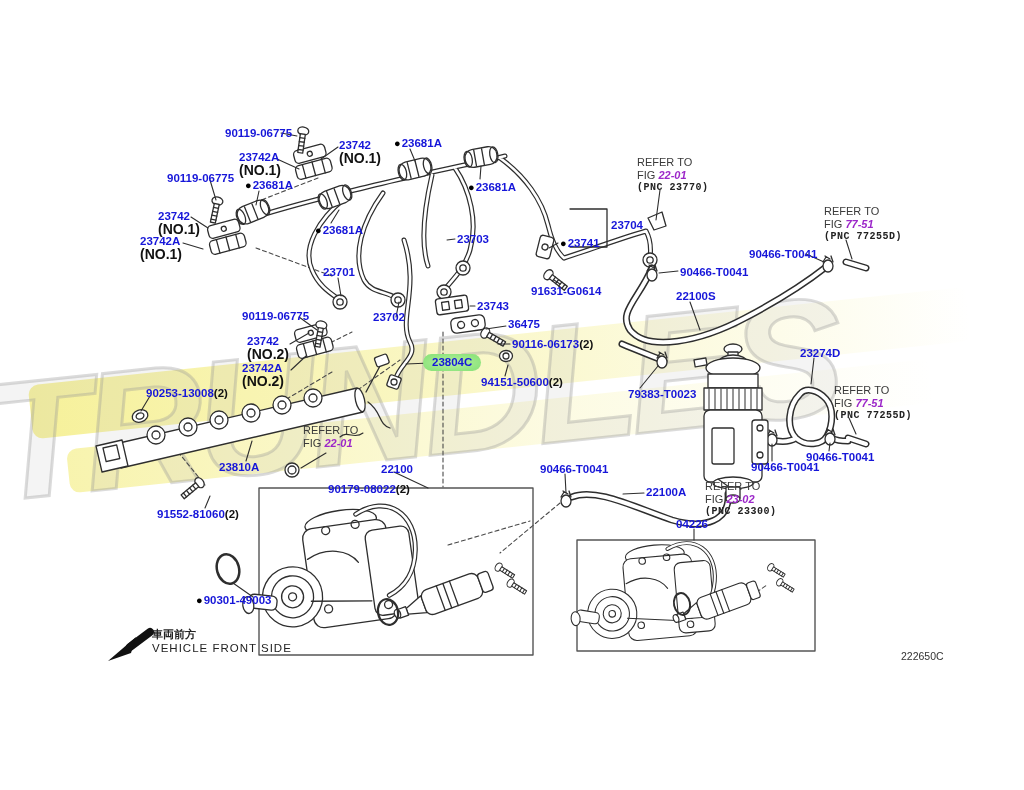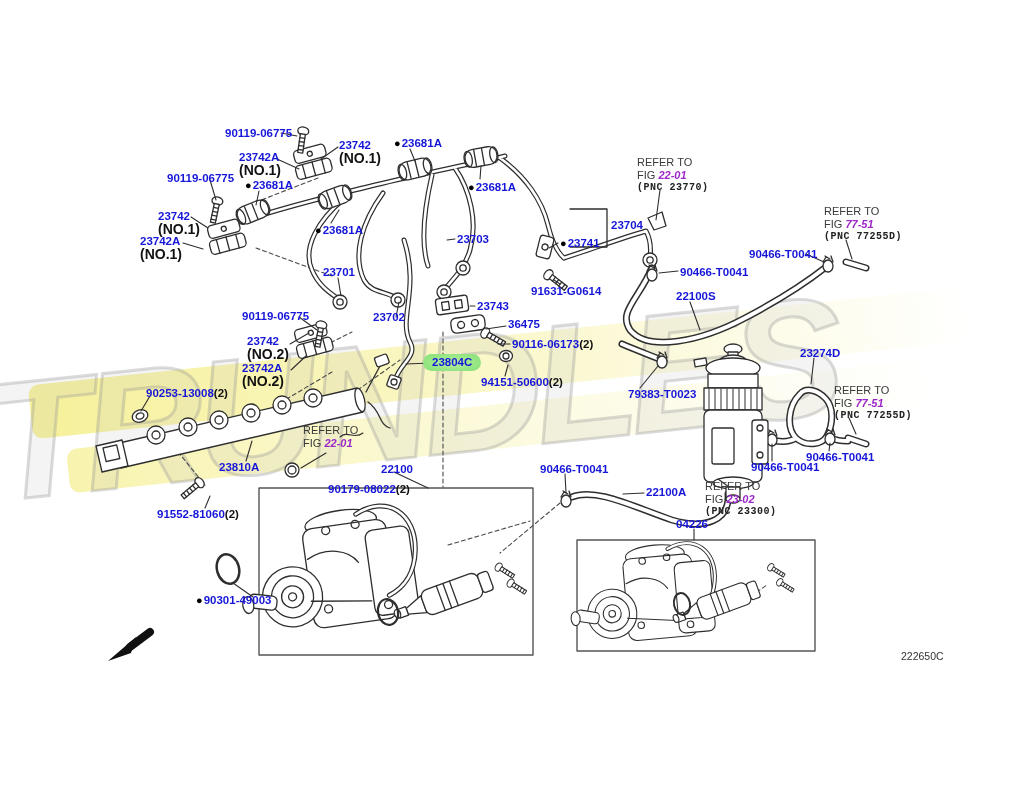--- a/index.html
+++ b/index.html
@@ -297,20 +297,24 @@
       <path d="M340,437 C348,430 354,440 363,433"></path>
     </g>
 
     <g>
       <line x1="150" y1="632" x2="130" y2="647" stroke="#111" stroke-width="8"></line>
       <polygon points="108,661 136,637 131,653" fill="#111" stroke="none"></polygon>
     </g>
   </svg>
 
 
+  <div id="front-side">
+    <div class="jp">車両前方</div>
+    <div class="en">VEHICLE FRONT SIDE</div>
+  </div>
 
   <div id="footer-code">222650C</div>
 
   <div id="labels">
       <div class="lbl" style="left: 225px; top: 127px;"><span class="pn">90119-06775</span></div>
       <div class="lbl" style="left: 339px; top: 139px;"><span class="pn">23742</span><span class="sub">(NO.1)</span></div>
       <div class="lbl" style="left: 239px; top: 151px;"><span class="pn">23742A</span><span class="sub">(NO.1)</span></div>
       <div class="lbl" style="left: 394px; top: 137px;"><span class="bullet">●</span><span class="pn">23681A</span></div>
       <div class="lbl" style="left: 167px; top: 172px;"><span class="pn">90119-06775</span></div>
       <div class="lbl" style="left: 245px; top: 179px;"><span class="bullet">●</span><span class="pn">23681A</span></div>

